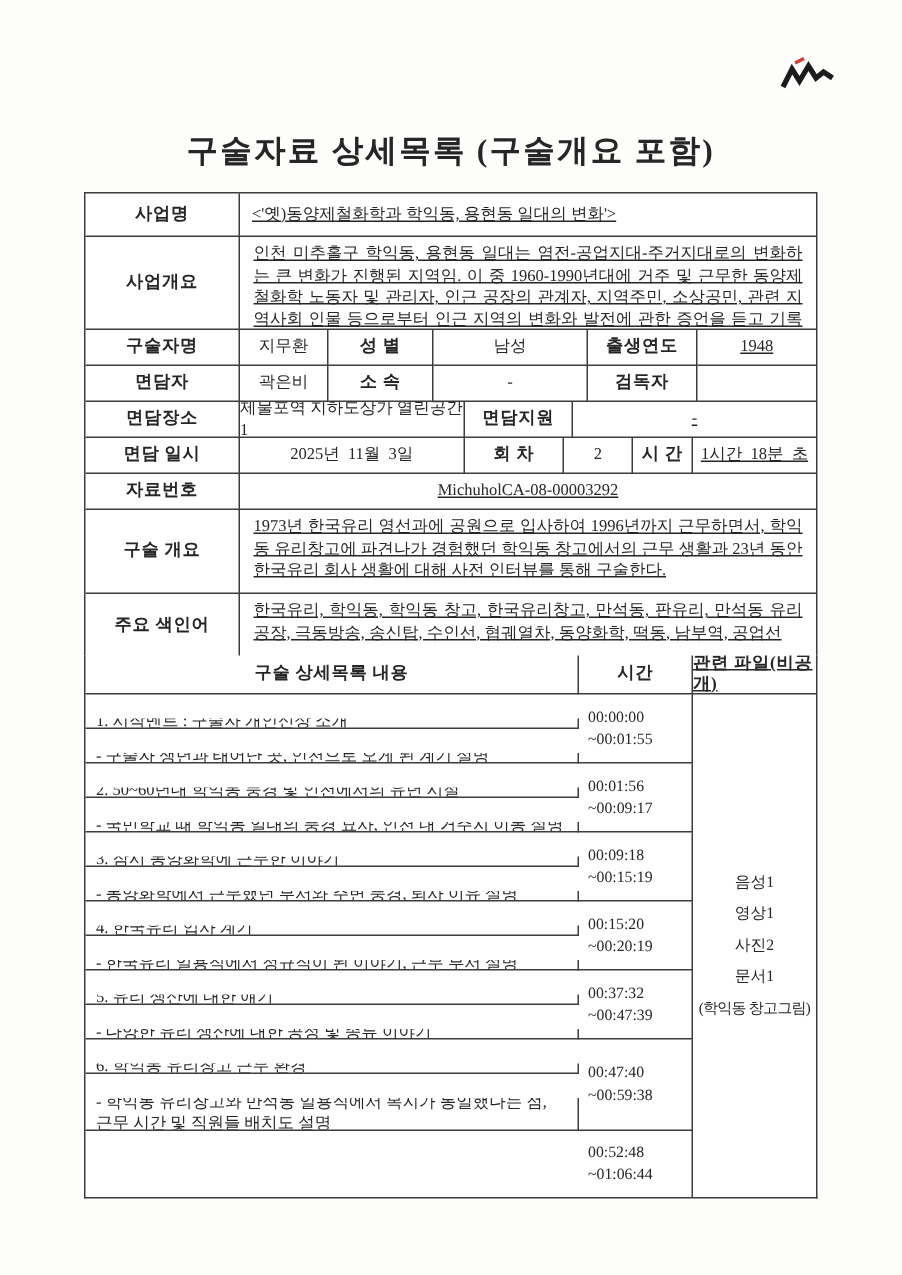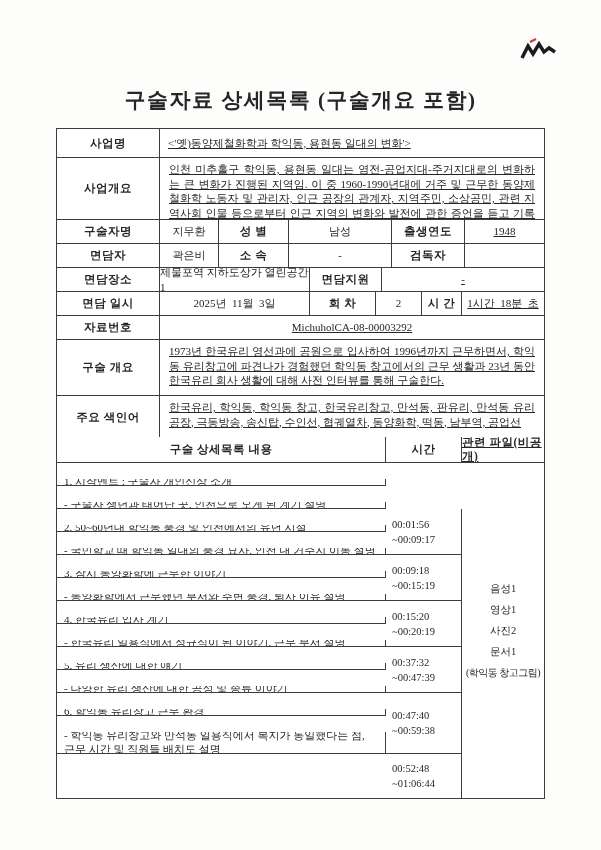--- a/index.html
+++ b/index.html
@@ -133,20 +133,24 @@
   </div>
 
   <div class="t2">
 
     <div class="g ghead" style="grid-column:1;grid-row:1">구술 상세목록 내용</div>
     <div class="g ghead" style="grid-column:2;grid-row:1">시간</div>
     <div class="g ghead nobr" style="grid-column:3;grid-row:1">관련 파일(비공개)</div>
 
     <div class="g gtitle" style="grid-column:1;grid-row:2">1. 시작멘트 : 구술자 개인신상 소개</div>
     <div class="g gsub" style="grid-column:1;grid-row:3">- 구술자 생년과 태어난 곳, 인천으로 오게 된 계기 설명</div>
+    <div class="g gtime" style="grid-column:2;grid-row:2 / span 2">
+      <div>00:00:00</div>
+      <div>~00:01:55</div>
+    </div>
 
     <div class="g gtitle" style="grid-column:1;grid-row:4">2. 50~60년대 학익동 풍경 및 인천에서의 유년 시절</div>
     <div class="g gsub" style="grid-column:1;grid-row:5">- 국민학교 때 학익동 일대의 풍경 묘사, 인천 내 거주지 이동 설명</div>
     <div class="g gtime" style="grid-column:2;grid-row:4 / span 2">
       <div>00:01:56</div>
       <div>~00:09:17</div>
     </div>
 
     <div class="g gtitle" style="grid-column:1;grid-row:6">3. 잠시 동양화학에 근무한 이야기</div>
     <div class="g gsub" style="grid-column:1;grid-row:7">- 동양화학에서 근무했던 부서와 주변 풍경, 퇴사 이유 설명</div>

